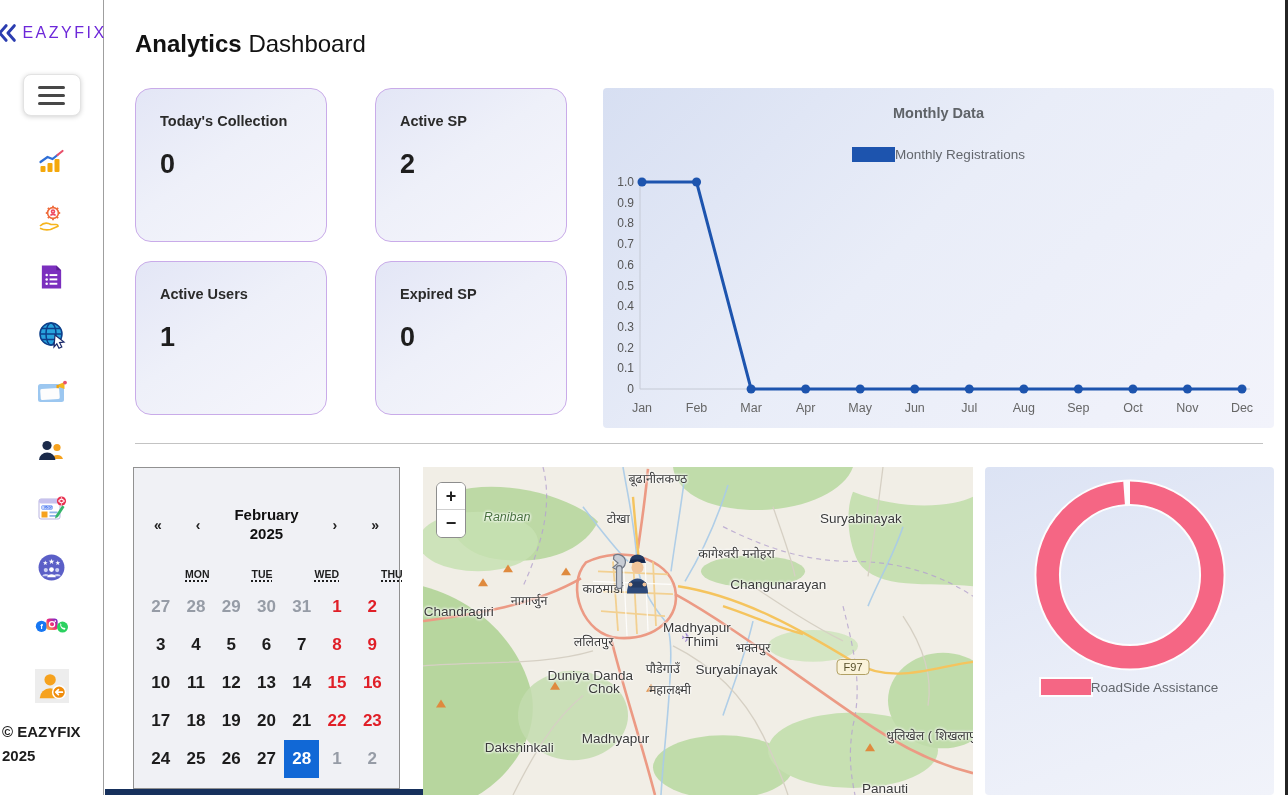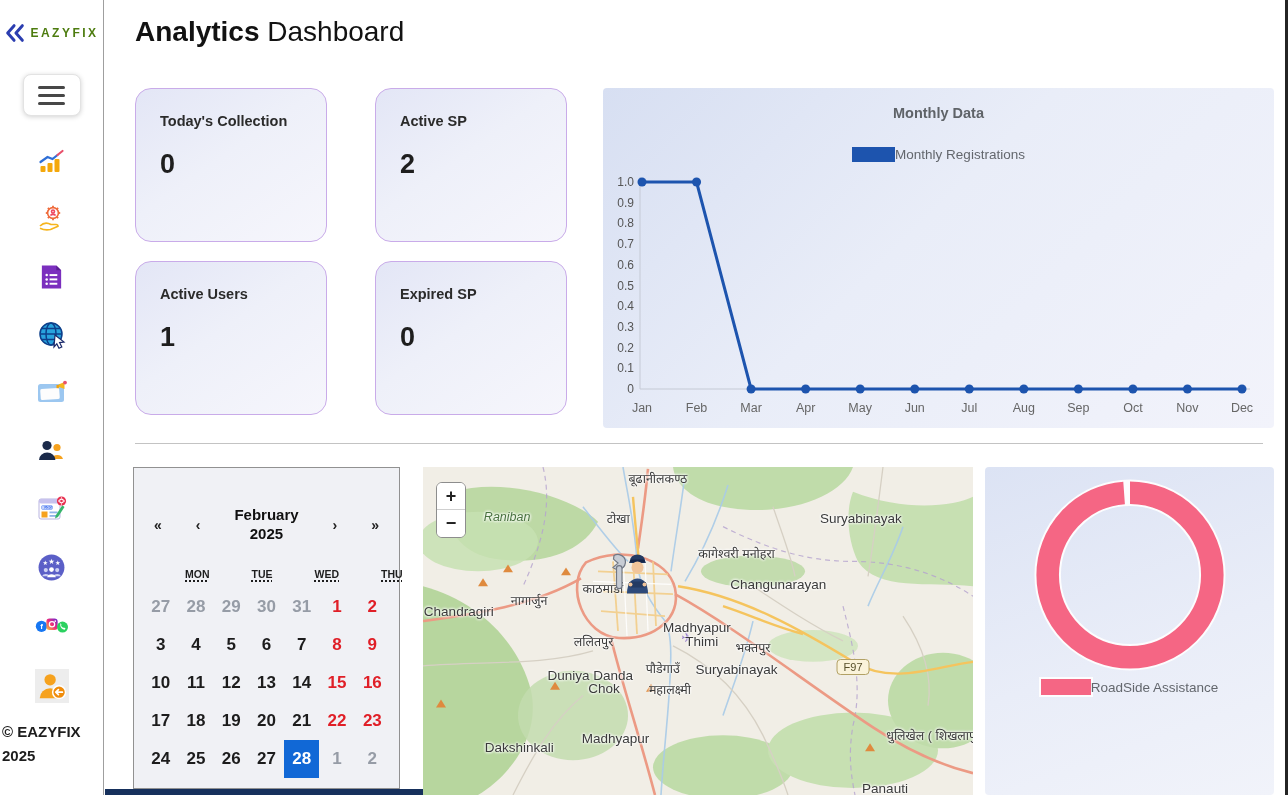--- a/index.html
+++ b/index.html
@@ -3,30 +3,30 @@
 <meta charset="utf-8">
 <style>
   html,body{margin:0;padding:0;width:1288px;height:795px;overflow:hidden;background:#fff;
     font-family:"Liberation Sans","DejaVu Sans",sans-serif;color:#1a1a1a;}
   .page{position:relative;width:1288px;height:795px;}
 
   
   .sidebar{position:absolute;left:0;top:0;width:104px;height:795px;background:#fff;
     border-right:1px solid #9f9f9f;display:flex;flex-direction:column;align-items:center;box-sizing:border-box;}
   .brand{margin-top:22px;display:flex;align-items:center;gap:4px;cursor:pointer;}
-  .brand-text{font-size:12px;font-weight:700;letter-spacing:2.5px;color:#4d7c0f;}
+  .brand-text{font-size:16px;font-weight:400;letter-spacing:2.5px;color:#6d28d9;}
   .hamburger{margin-top:30px;width:56px;height:40px;background:#fff;border:1px solid #e3e3e3;border-radius:8px;
     box-shadow:0 1px 5px rgba(0,0,0,.18);display:flex;flex-direction:column;align-items:center;justify-content:center;gap:5px;cursor:pointer;}
   .hamburger span{display:block;width:27px;height:3px;background:#474747;border-radius:2px;}
   .nav-icons{margin-top:30px;display:flex;flex-direction:column;align-items:center;gap:28px;}
   .nav-icon{width:34px;height:30px;display:flex;align-items:center;justify-content:center;cursor:pointer;}
   .copyright{margin-top:auto;align-self:flex-start;padding:0 0 26px 2px;font-size:15px;font-weight:600;line-height:1.65;color:#1d1d1d;}
 
   
-  .page-title{position:absolute;left:135px;top:16px;font-size:28px;color:#121212;}
+  .page-title{position:absolute;left:135px;top:30px;font-size:24px;color:#121212;}
   .page-title .b{font-weight:800;}
   .page-title .r{font-weight:500;}
 
   
   .stats-grid{position:absolute;left:135px;top:88px;display:grid;grid-template-columns:192px 192px;gap:19px 48px;}
   .card{height:154px;box-sizing:border-box;border:1px solid #c9abe9;border-radius:16px;
     background:linear-gradient(145deg,#e3e6f6 0%,#eef0f9 45%,#f6f6fc 100%);padding:24px 10px 0 24px;}
   .card-label{font-size:14.5px;font-weight:700;color:#2b2b2b;}
   .card-value{margin-top:20px;font-size:27px;font-weight:700;color:#1e1e1e;}
 

